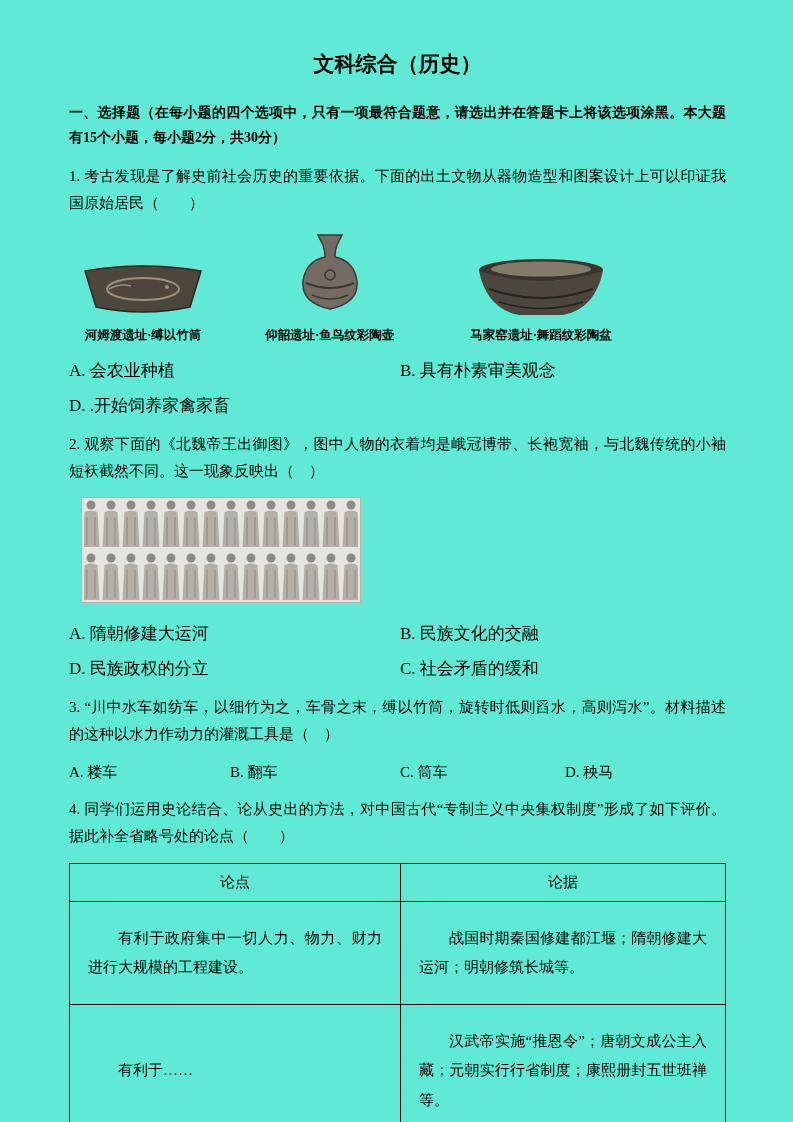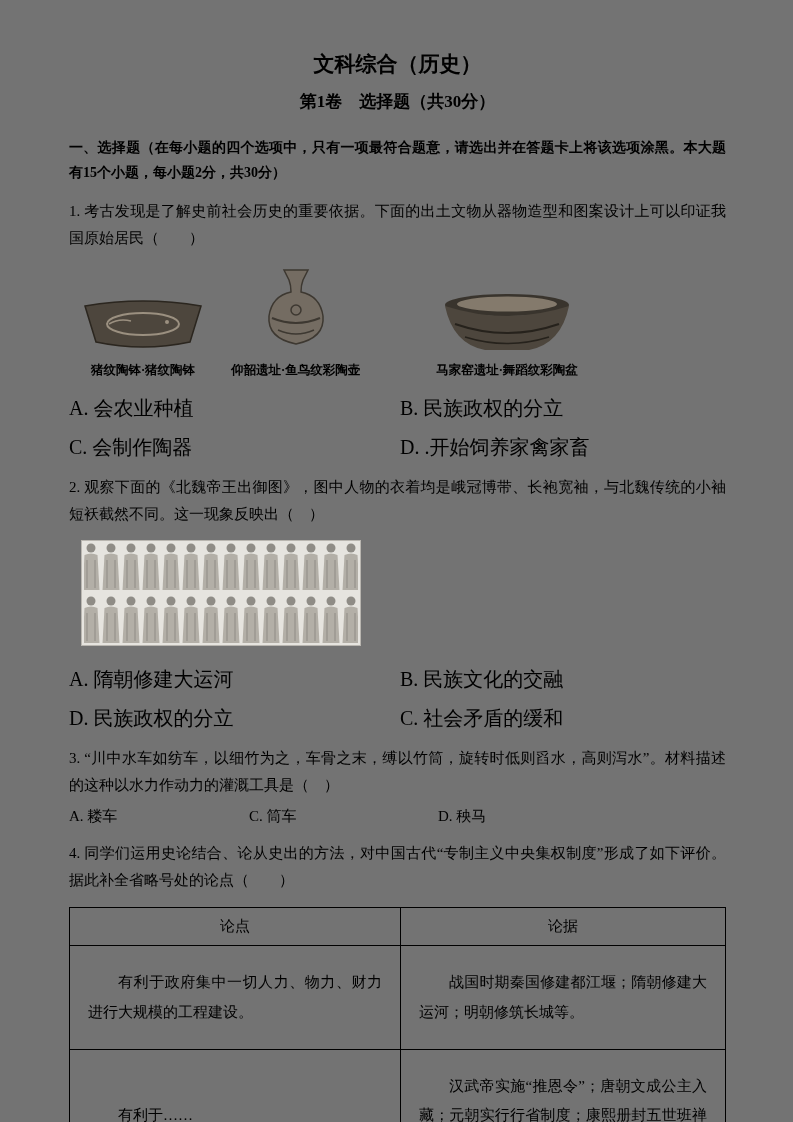--- a/index.html
+++ b/index.html
@@ -4,60 +4,59 @@
 <style>
   * { margin:0; padding:0; box-sizing:border-box; }
   html,body { background:#ffffff; }
   body {
     font-family: "Liberation Serif", "DejaVu Serif", serif;
     color:#000;
   }
   .page {
     width:793px; height:1122px;
     padding:50px 67px 30px 69px;
-    background:#737373; position:relative; overflow:hidden;
+    background:#5eead4; position:relative; overflow:hidden;
   }
   .title { text-align:center; font-size:21px; font-weight:bold; }
   .subtitle { text-align:center; font-size:17px; font-weight:bold; margin-top:12px; }
   .intro { font-weight:bold; font-size:14px; line-height:1.8; margin-top:22px; text-align:justify; }
   .stem { font-size:15px; line-height:1.8; margin-top:13px; text-align:justify; }
   .figrow { display:flex; align-items:flex-end; margin-top:14px; padding-left:10px; }
   .fig { display:flex; flex-direction:column; align-items:center; }
-  .fig + .fig { margin-left:24px; }
+  .fig + .fig { margin-left:58px; }
   .fig.f3 { margin-left:76px; }
   .figcap { font-size:12.5px; font-weight:bold; margin-top:4px; white-space:nowrap; }
-  .opts2 { display:grid; grid-template-columns:331px 1fr; row-gap:11px; font-size:20px; margin-top:15px; line-height:1.4; }
-  .opts4 { display:grid; grid-template-columns:161px 170px 165px 1fr; font-size:15px; margin-top:7px; line-height:1.4;gap:19px; }
+  .opts2 { display:grid; grid-template-columns:331px 1fr; row-gap:11px; font-size:17px; margin-top:15px; line-height:1.4; }
+  .opts4 { display:grid; grid-template-columns:161px 170px 165px 1fr; font-size:15px; margin-top:14px; line-height:1.4; }
   .relief-wrap { margin-top:12px; padding-left:12px; }
   .qtable { width:100%; border-collapse:collapse; margin-top:13px; font-size:15px; }
   .qtable th, .qtable td { border:1px solid #000; }
   .qtable th { height:38px; font-weight:normal; text-align:center; vertical-align:middle; }
   .qtable td { height:99px; padding:22px 18px; vertical-align:middle; line-height:1.95; text-indent:2em; text-align:justify; }
   .qtable col.c1 { width:331px; }
 </style>
 </head>
 <body>
 
 <div class="page">
 
   <h1 class="title">文科综合（历史）</h1>
-  <h2 class="subtitle">第1卷　选择题（共30分）</h2>
   <p class="intro">一、选择题（在每小题的四个选项中，只有一项最符合题意，请选出并在答题卡上将该选项涂黑。本大题有15个小题，每小题2分，共30分）</p>
 
   <p class="stem">1. 考古发现是了解史前社会历史的重要依据。下面的出土文物从器物造型和图案设计上可以印证我国原始居民（　　）</p>
 
   <div class="figrow">
     <div class="fig f1">
       <svg width="128" height="64" viewBox="0 0 128 64">
         <path d="M6,12 Q64,2 122,12 L111,48 Q64,58 17,48 Z" fill="#4d463d" stroke="#2b261f" stroke-width="1.5"></path>
         <ellipse cx="64" cy="30" rx="36" ry="11" fill="none" stroke="#9b9080" stroke-width="2"></ellipse>
         <circle cx="88" cy="28" r="2" fill="#9b9080"></circle>
         <path d="M30,30 Q40,24 52,27" fill="none" stroke="#9b9080" stroke-width="1.5"></path>
       </svg>
-      <div class="figcap">猪纹陶钵·猪纹陶钵</div>
+      <div class="figcap">河姆渡遗址·缚以竹筒</div>
     </div>
     <div class="fig f2">
       <svg width="92" height="92" viewBox="0 0 92 92">
         <path d="M34,4 h24 l-5,10 q-2,5 -2,12 q19,4 22,24 q2,22 -27,28 q-29,-6 -27,-28 q3,-20 22,-24 q0,-7 -2,-12 Z" fill="#746c62" stroke="#3d3831" stroke-width="1.5"></path>
         <path d="M22,52 q24,10 48,0" fill="none" stroke="#3d3831" stroke-width="2"></path>
         <path d="M28,64 q18,8 36,0" fill="none" stroke="#3d3831" stroke-width="1.5"></path>
         <circle cx="46" cy="44" r="5" fill="none" stroke="#3d3831" stroke-width="1.5"></circle>
       </svg>
       <div class="figcap">仰韶遗址·鱼鸟纹彩陶壶</div>
     </div>
@@ -68,22 +67,21 @@
         <path d="M4,14 Q12,52 44,58 L88,58 Q120,52 128,14 Q66,34 4,14 Z" fill="#4d463d"></path>
         <path d="M14,32 q52,18 104,0" fill="none" stroke="#26221c" stroke-width="2"></path>
         <path d="M24,45 q42,13 84,0" fill="none" stroke="#26221c" stroke-width="1.5"></path>
       </svg>
       <div class="figcap">马家窑遗址·舞蹈纹彩陶盆</div>
     </div>
   </div>
 
   <div class="opts2">
     <span>A. 会农业种植</span>
-    <span>B. 民族政权的分立</span>
-    <span>C. 会制作陶器</span>
+    <span>B. 具有朴素审美观念</span>
     <span>D. .开始饲养家禽家畜</span>
   </div>
 
   <p class="stem">2. 观察下面的《北魏帝王出御图》，图中人物的衣着均是峨冠博带、长袍宽袖，与北魏传统的小袖短袄截然不同。这一现象反映出（　）</p>
 
   <div class="relief-wrap">
     <svg width="280" height="106" viewBox="0 0 280 106">
       <defs>
         <pattern id="crowd" width="20" height="53" patternUnits="userSpaceOnUse">
           <circle cx="10" cy="8" r="4.5" fill="#8f8c86"></circle>
@@ -101,20 +99,21 @@
     <span>A. 隋朝修建大运河</span>
     <span>B. 民族文化的交融</span>
     <span>D. 民族政权的分立</span>
     <span>C. 社会矛盾的缓和</span>
   </div>
 
   <p class="stem">3. “川中水车如纺车，以细竹为之，车骨之末，缚以竹筒，旋转时低则舀水，高则泻水”。材料描述的这种以水力作动力的灌溉工具是（　）</p>
 
   <div class="opts4">
     <span>A. 耧车</span>
+    <span>B. 翻车</span>
     <span>C. 筒车</span>
     <span>D. 秧马</span>
   </div>
 
   <p class="stem">4. 同学们运用史论结合、论从史出的方法，对中国古代“专制主义中央集权制度”形成了如下评价。据此补全省略号处的论点（　　）</p>
 
   <table class="qtable">
     <colgroup>
         <col class="c1">
         <col>

